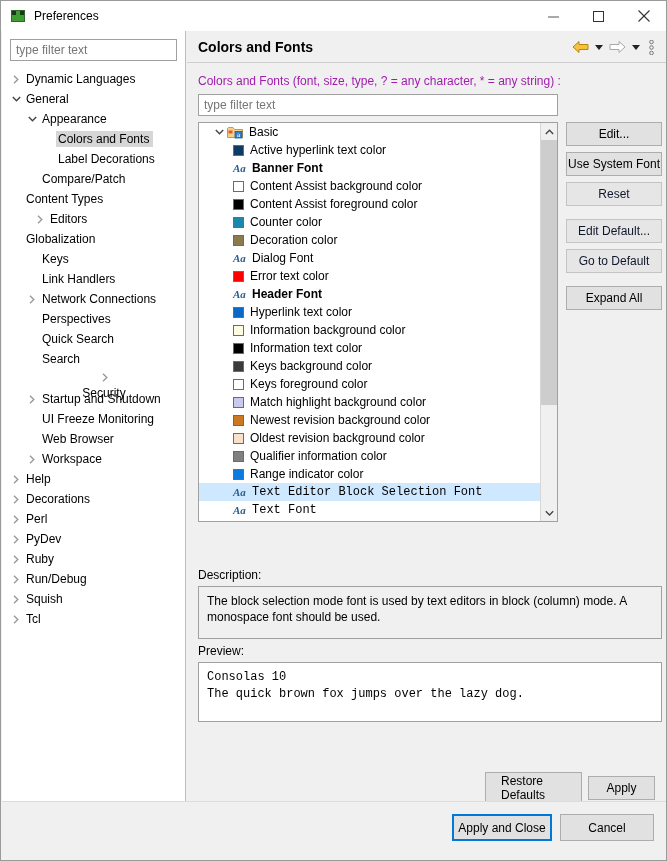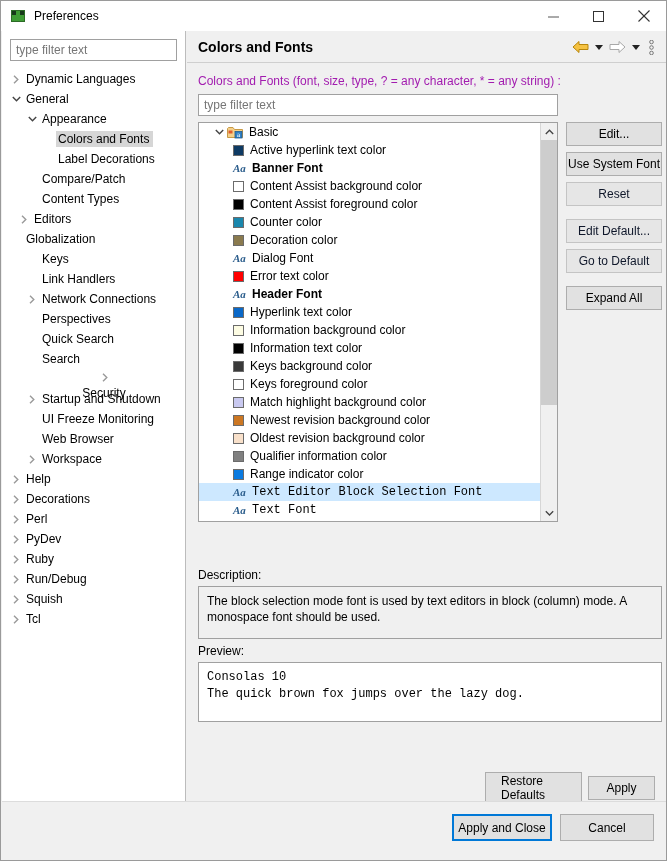--- a/index.html
+++ b/index.html
@@ -360,25 +360,25 @@
           <span class="lbl">Colors and Fonts</span>
         </div>
         <div class="tree-row" style="padding-left: 38px;">
           <span class="tw"></span>
           <span class="lbl">Label Decorations</span>
         </div>
         <div class="tree-row" style="padding-left: 22px;">
           <span class="tw"></span>
           <span class="lbl">Compare/Patch</span>
         </div>
-        <div class="tree-row" style="padding-left: 22px;">
+        <div class="tree-row" style="padding-left: 6px;">
           <span class="tw"></span>
           <span class="lbl">Content Types</span>
         </div>
-        <div class="tree-row" style="padding-left: 14px;">
+        <div class="tree-row" style="padding-left: 30px;">
           <span class="tw">
             <svg width="6" height="9" viewBox="0 0 6 9">
               <polyline points="1,0.8 4.8,4.5 1,8.2" fill="none" stroke="#9a9a9a" stroke-width="1.4"></polyline>
             </svg>
           </span>
           <span class="lbl">Editors</span>
         </div>
         <div class="tree-row" style="padding-left: 6px;">
           <span class="tw"></span>
           <span class="lbl">Globalization</span>

